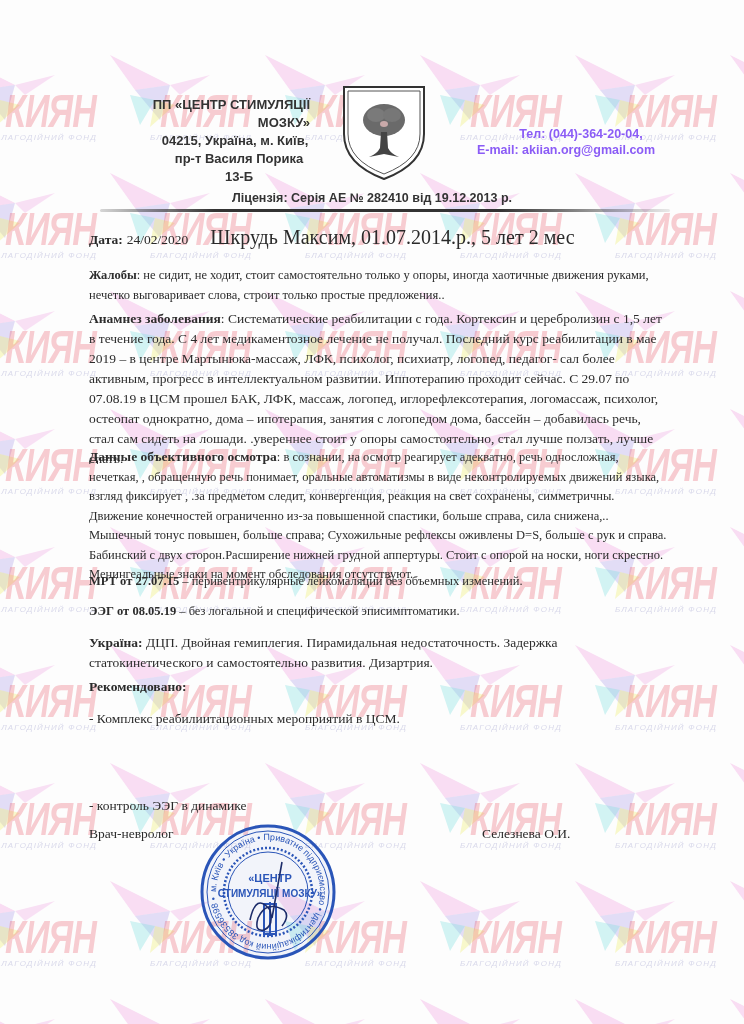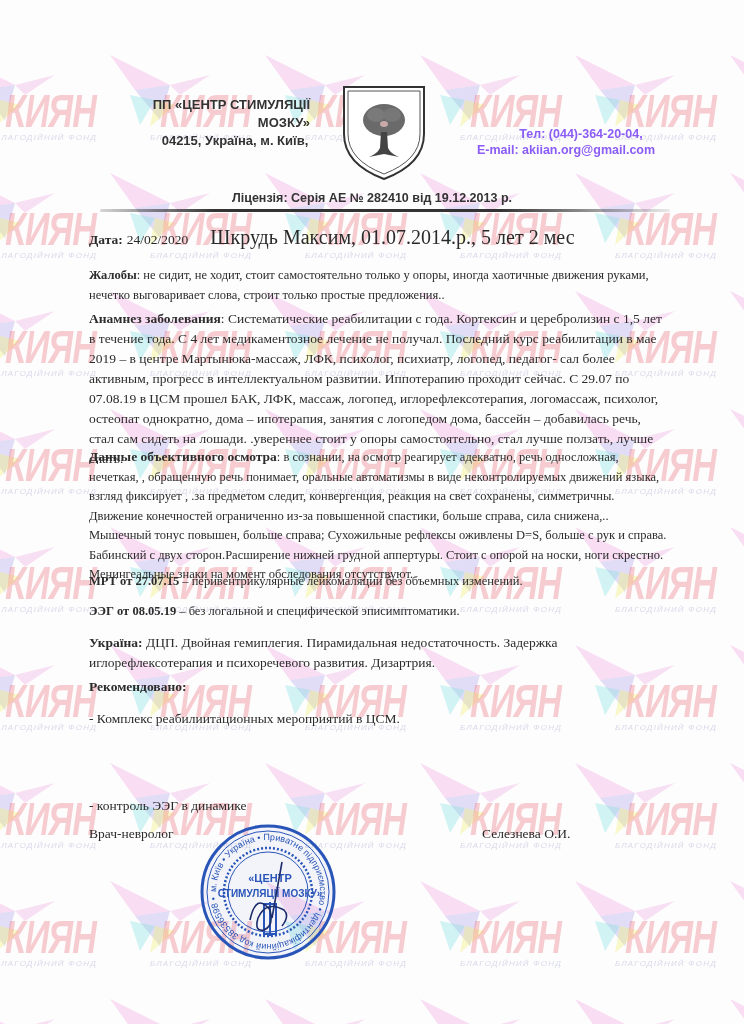--- a/index.html
+++ b/index.html
@@ -634,20 +634,21 @@
         <polygon points="70,40 110,30 80,50" fill="#f0a0e0" opacity="0.3"></polygon>
       </svg>
     </div>
   </div>
 
 <div class="page">
 
   <div class="hdr-left">
     <div>ПП «ЦЕНТР СТИМУЛЯЦІЇ МОЗКУ»</div>
     <div style="padding-left:60px">04215, Україна, м. Київ,</div>
+    <div style="padding-left:68px">пр-т Василя Порика 13-Б</div>
   </div>
 
   <div class="crest">
     <svg width="86" height="98" viewBox="0 0 86 98">
       <path d="M3 3 H83 V50 Q83 80 43 95 Q3 80 3 50 Z" fill="#fff" stroke="#333" stroke-width="2"></path>
       <path d="M7 7 H79 V50 Q79 76 43 90 Q7 76 7 50 Z" fill="none" stroke="#555" stroke-width="1"></path>
       <ellipse cx="43" cy="36" rx="21" ry="16" fill="#6a6a6a"></ellipse>
       <ellipse cx="35" cy="31" rx="9" ry="7" fill="#7a7a7a"></ellipse>
       <ellipse cx="51" cy="31" rx="9" ry="7" fill="#777"></ellipse>
       <ellipse cx="43" cy="40" rx="4" ry="3" fill="#c9a9a9"></ellipse>
@@ -683,21 +684,21 @@
 
   <div class="para small" style="top:571px;">
     <b>МРТ от 27.07.15</b><span> – перивентрикулярные лейкомаляции без объемных изменений.</span>
   </div>
 
   <div class="para small" style="top:601px;">
     <b>ЭЭГ от 08.05.19</b><span> – без логальной и специфической эписимптоматики.</span>
   </div>
 
   <div class="para" style="top:633px;">
-    <b>Україна:</b><span> ДЦП. Двойная гемиплегия. Пирамидальная недостаточность. Задержка иглорефлексотерапия и психоречевого развития. Дизартрия.</span>
+    <b>Україна:</b><span> ДЦП. Двойная гемиплегия. Пирамидальная недостаточность. Задержка статокинетического и самостоятельно развития. Дизартрия.</span>
   </div>
 
   <div class="rec" style="top:679px; font-weight:bold;">Рекомендовано:</div>
   <div class="rec" style="top:711px;">- Комплекс реабилиитационных мероприятий в ЦСМ.</div>
   <div class="rec" style="top:798px;font-family:Liberation Serif, serif;">- контроль ЭЭГ в динамике</div>
 
   <div class="sig-left">Врач-невролог</div>
   <div class="sig-right">Селезнева О.И.</div>
 
   <div class="stamp">

